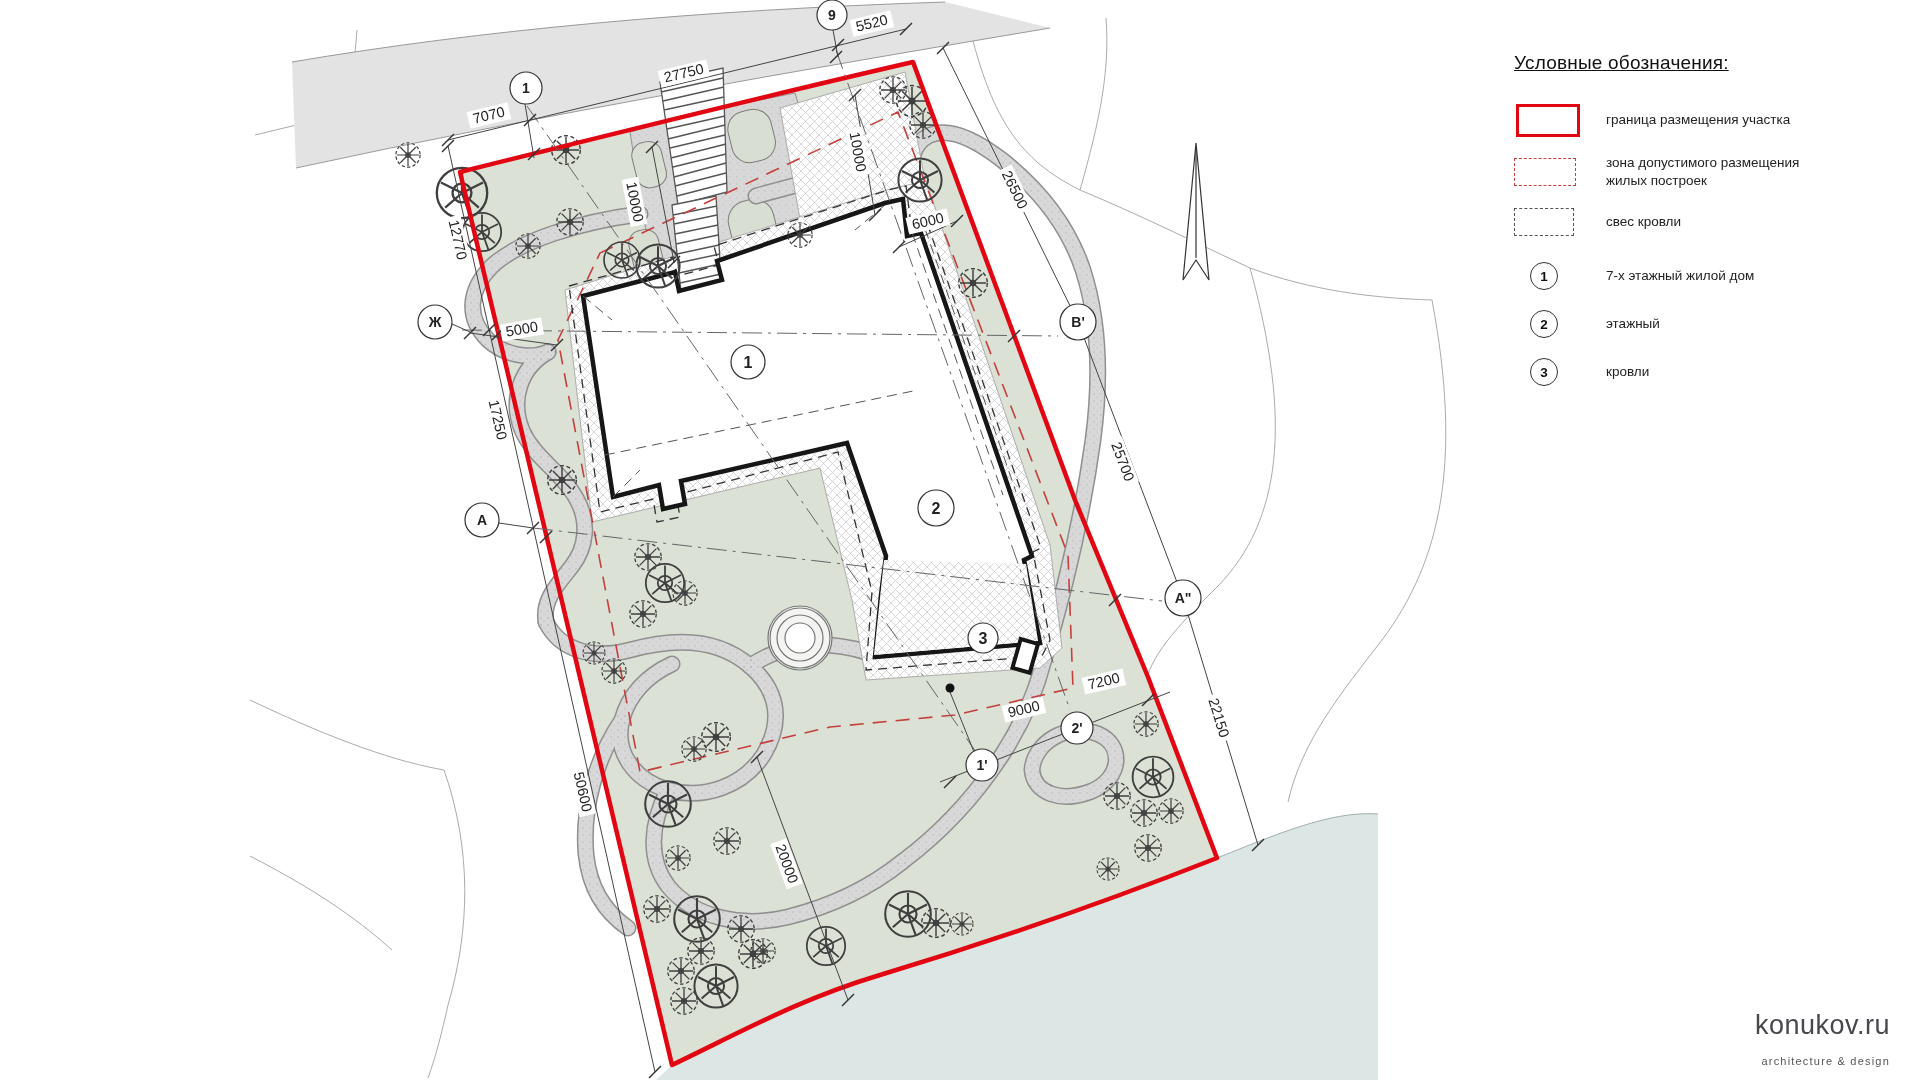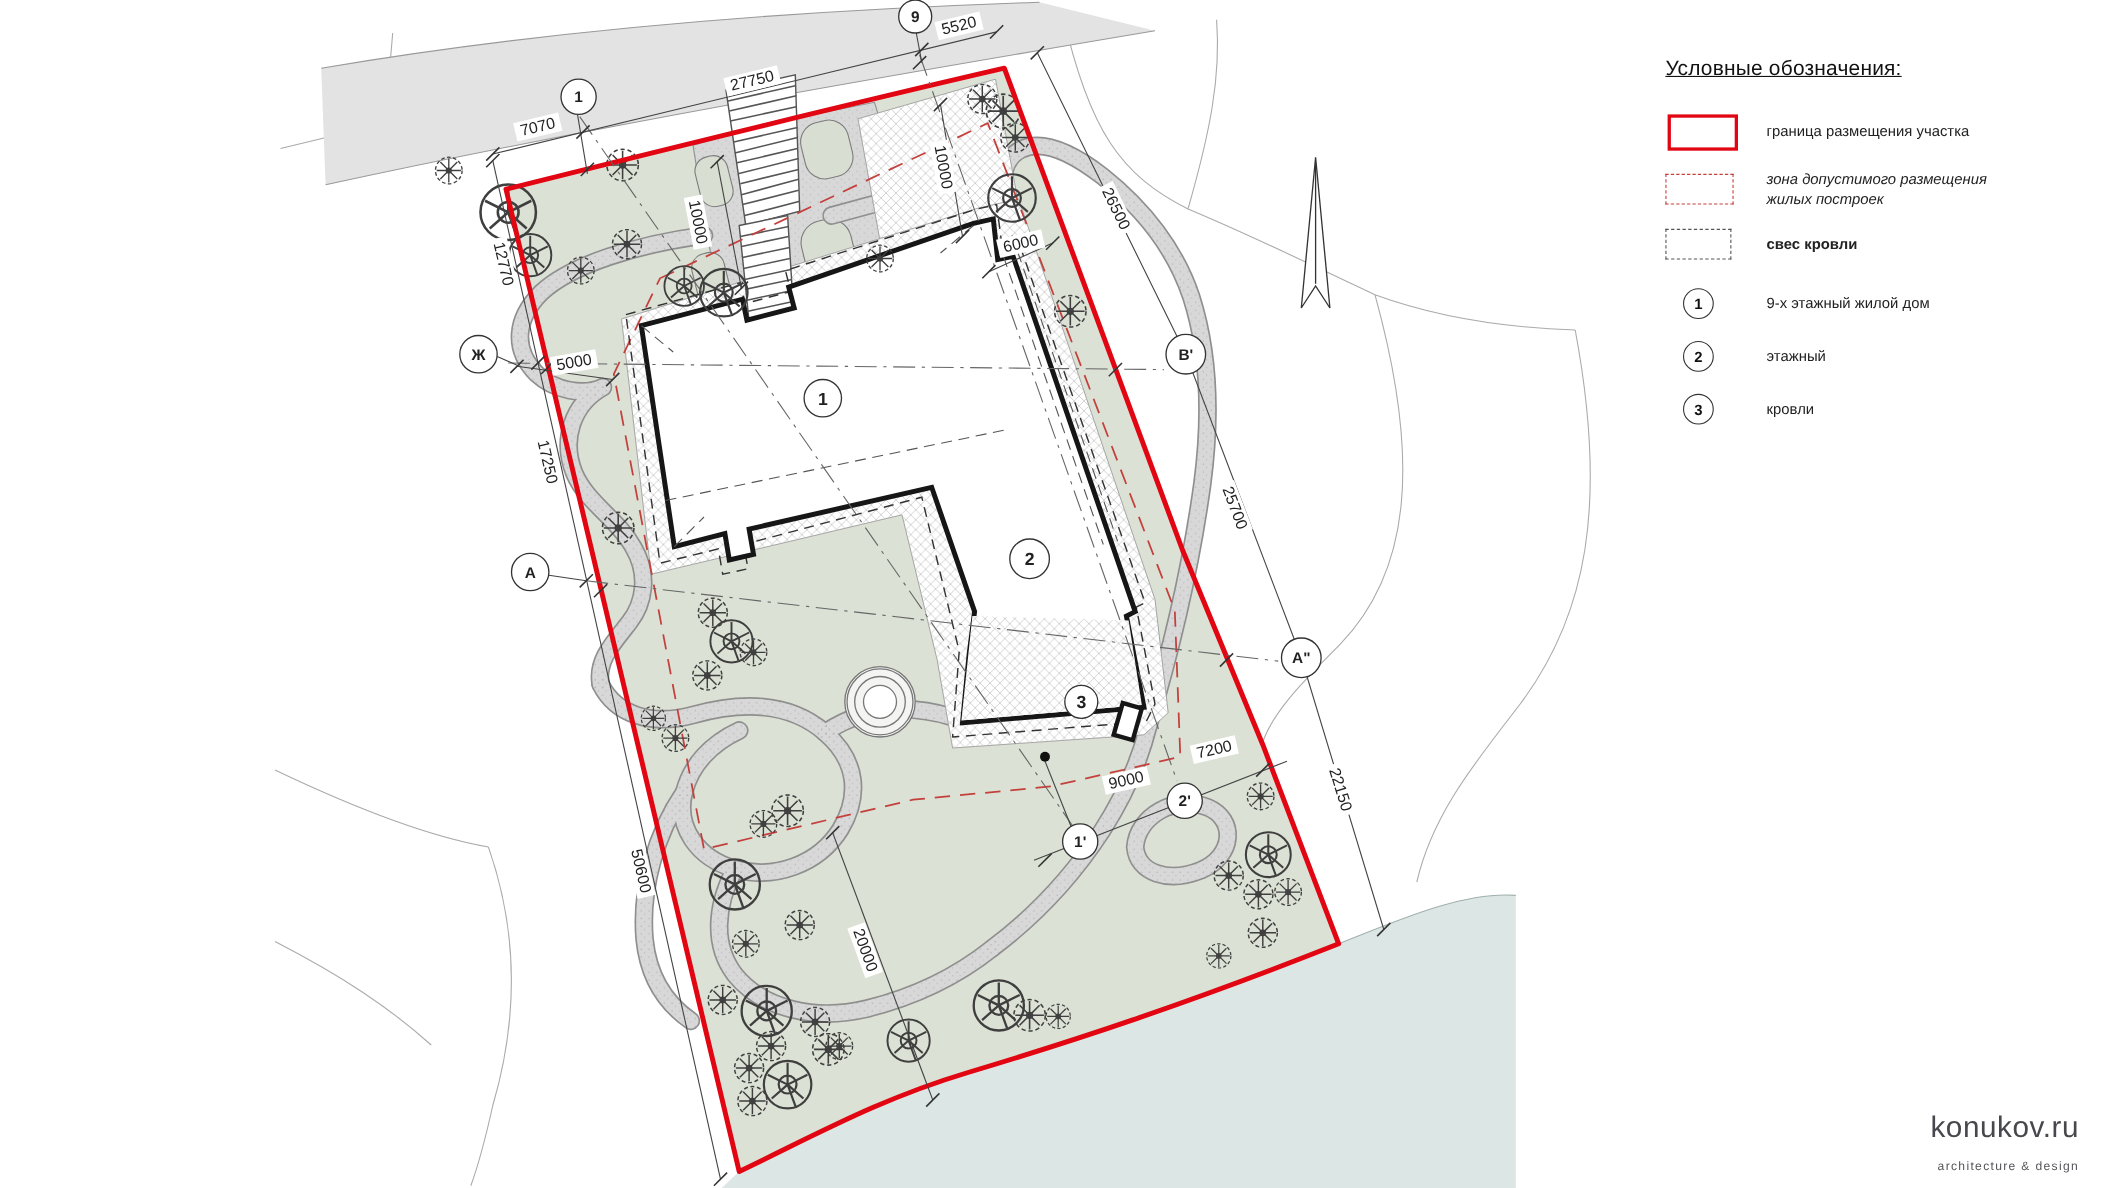--- a/index.html
+++ b/index.html
@@ -427,39 +427,39 @@
 <div id="legend">
   <div class="lg-title">Условные обозначения:</div>
 
   <div class="lg-row" style="top:52px;">
     <div class="lg-sym">
           <div class="sym-solid"></div>
         </div>
     <div class="lg-label">граница размещения участка</div>
   </div>
 
-  <div class="lg-row" style="top:102px;font-style:italic;">
+  <div class="lg-row" style="top:102px;">
     <div class="lg-sym">
           <div class="sym-zone"></div>
         </div>
     <div class="lg-label">зона допустимого размещения жилых построек</div>
   </div>
 
-  <div class="lg-row" style="top:156px;font-weight:bold;">
+  <div class="lg-row" style="top:156px;">
     <div class="lg-sym">
           <div class="sym-roof"></div>
         </div>
     <div class="lg-label">свес кровли</div>
   </div>
 
   <div class="lg-row" style="top:210px;">
     <div class="lg-sym">
           <div class="sym-circ">1</div>
         </div>
-    <div class="lg-label">9-х этажный жилой дом</div>
+    <div class="lg-label">7-х этажный жилой дом</div>
   </div>
 
   <div class="lg-row" style="top:258px;">
     <div class="lg-sym">
           <div class="sym-circ">2</div>
         </div>
     <div class="lg-label">этажный</div>
   </div>
 
   <div class="lg-row" style="top:306px;">

